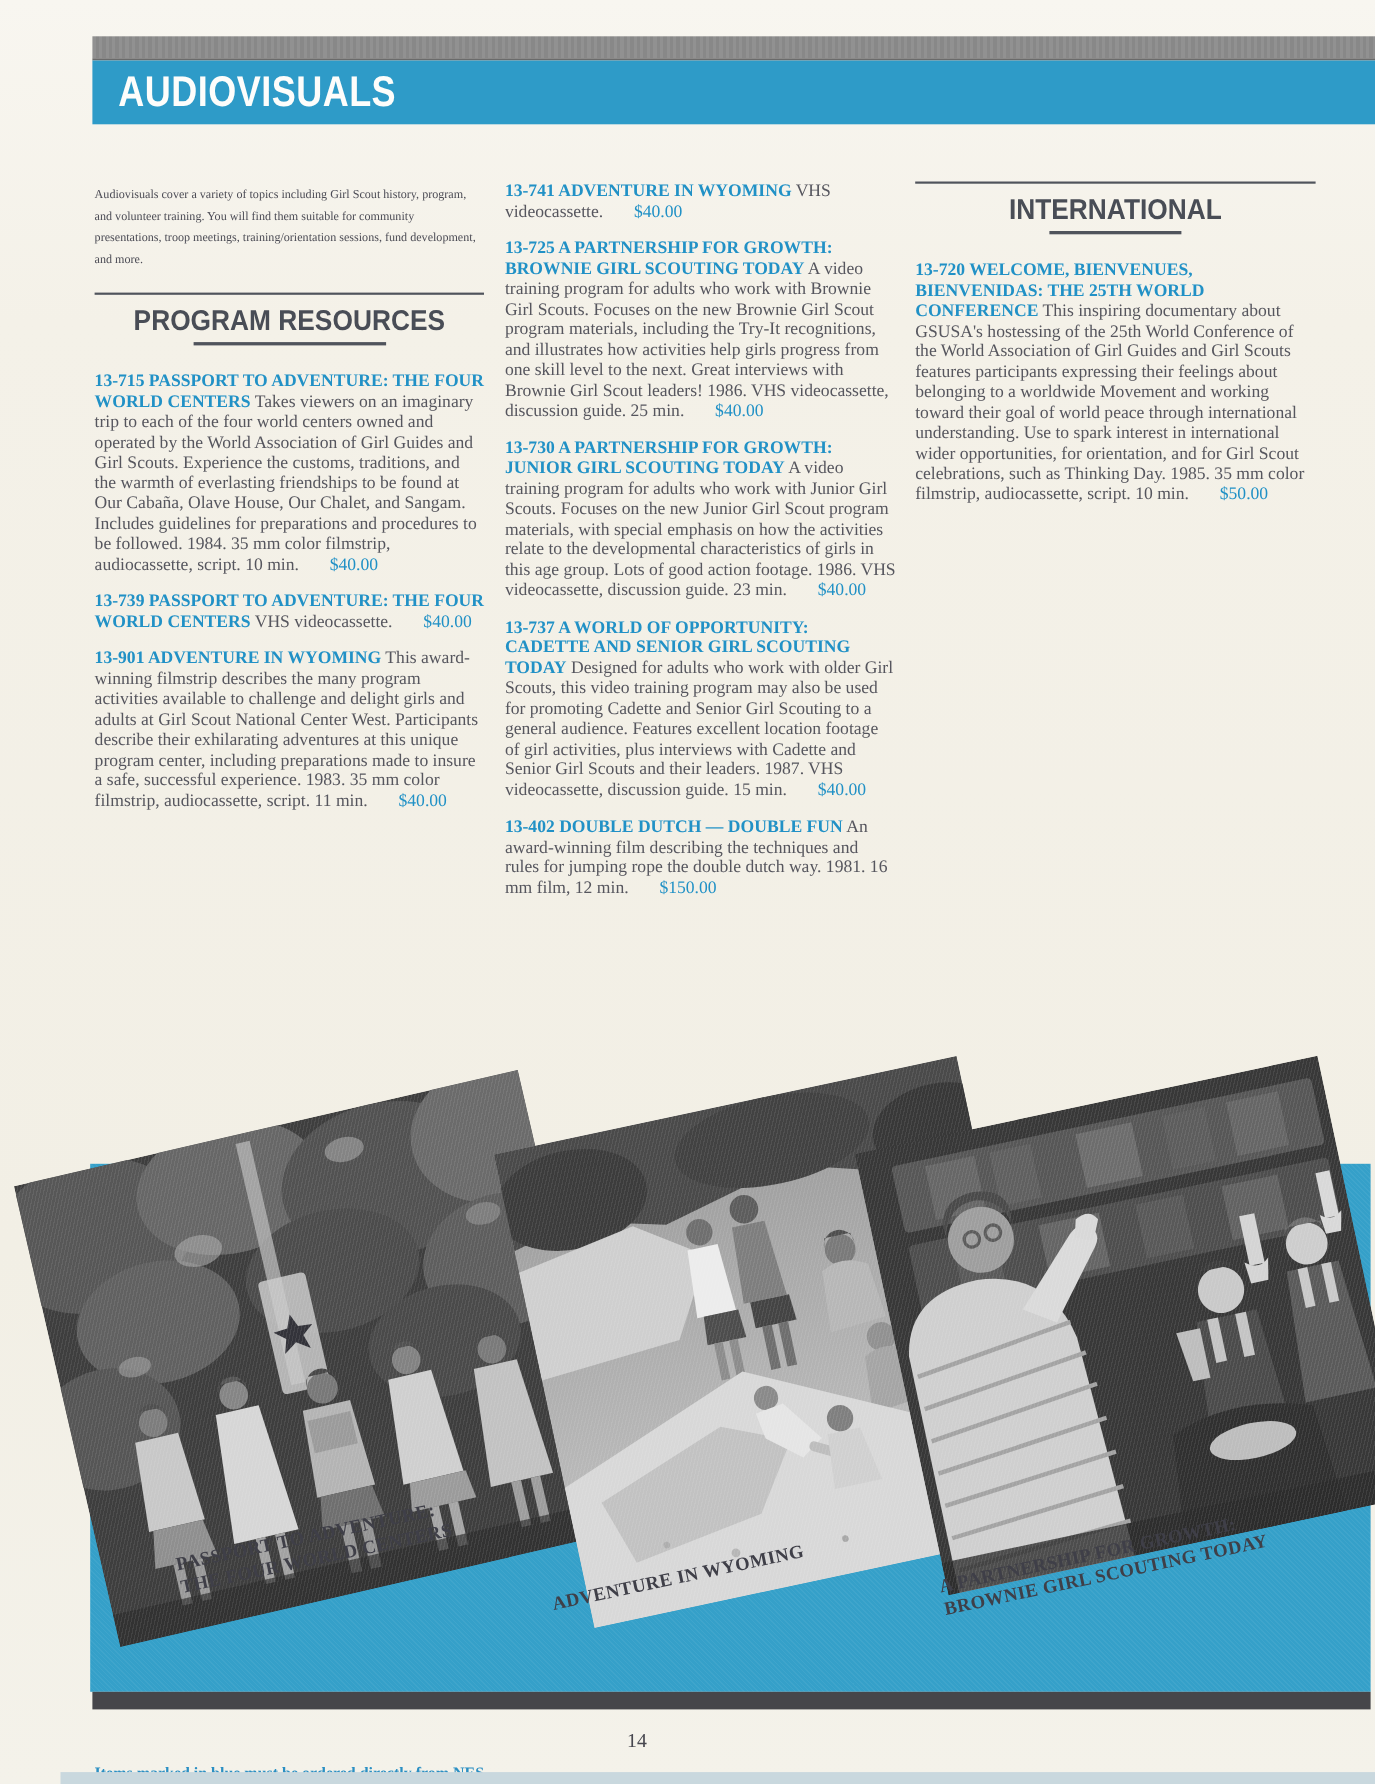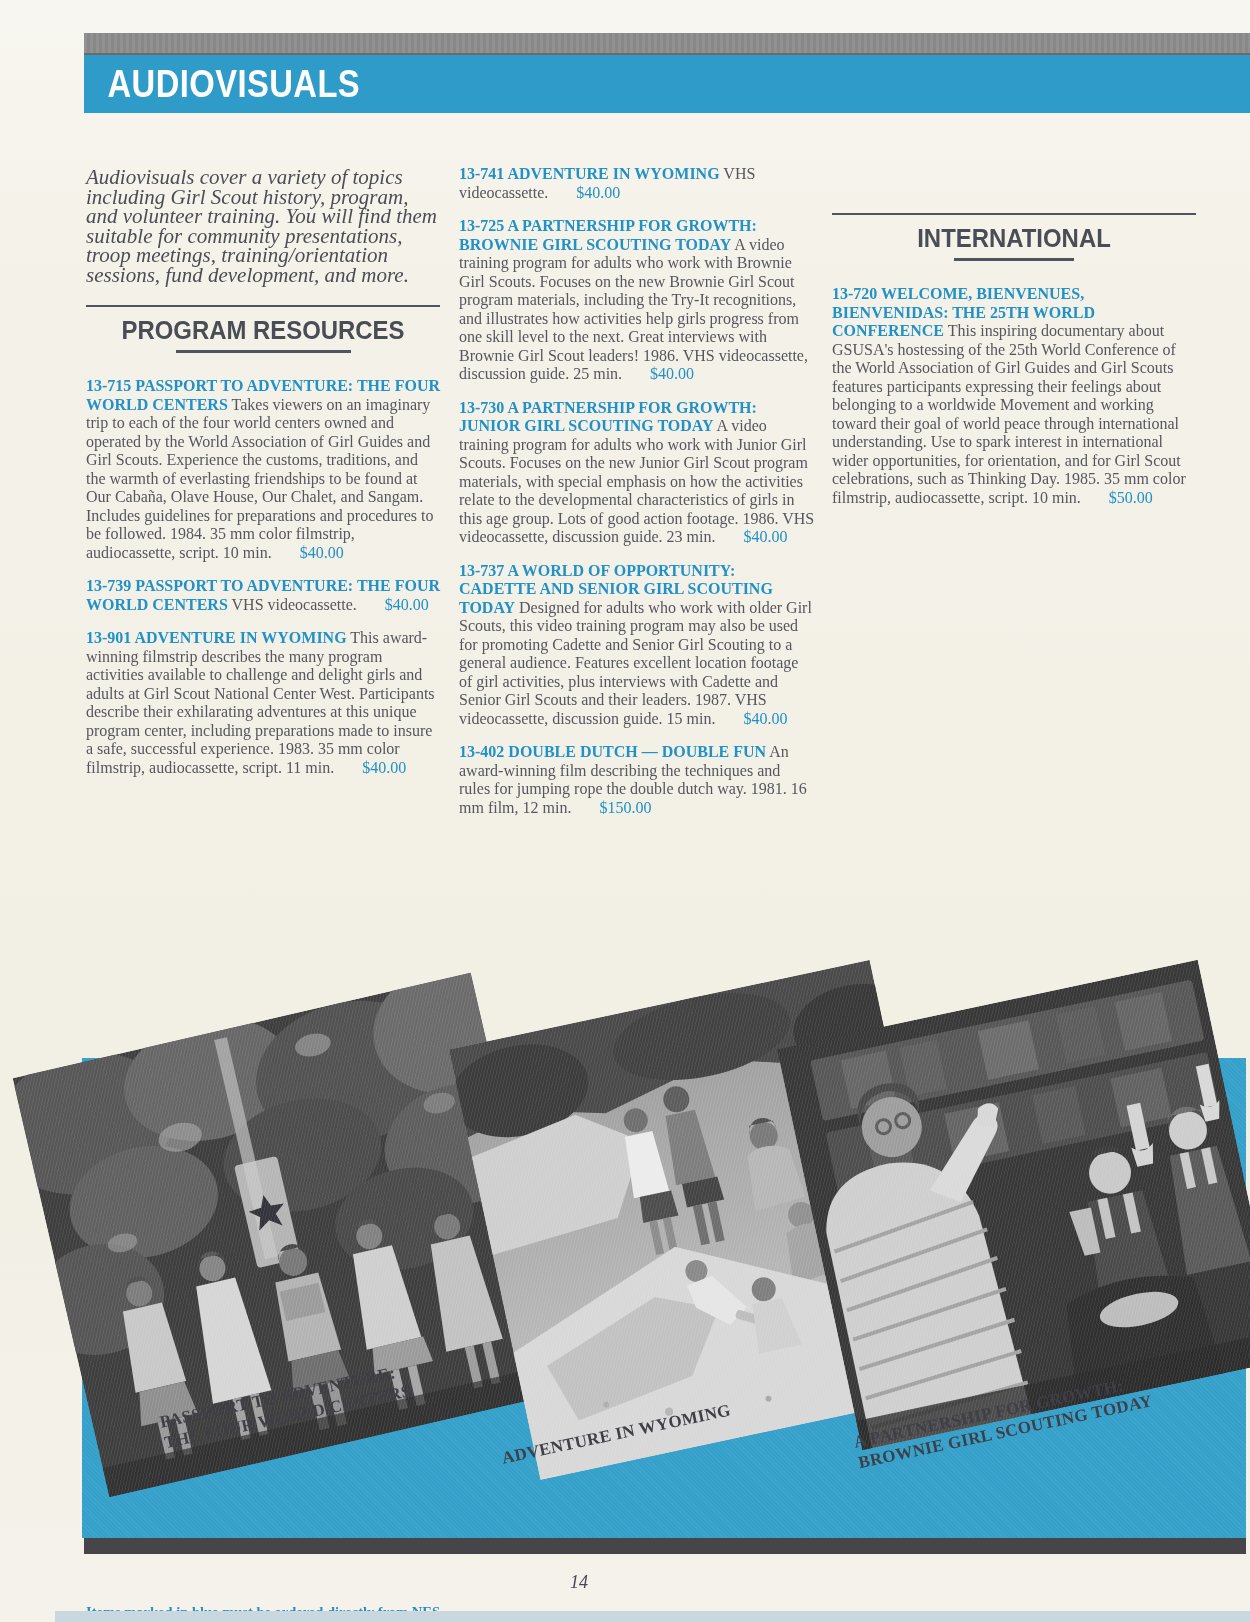--- a/index.html
+++ b/index.html
@@ -13,22 +13,22 @@
     background:repeating-linear-gradient(90deg,#919191 0 3px,#888 3px 6px);
     border-bottom:2px solid #6a6a6a;}
   .bar-blue{position:absolute;left:84px;top:55px;width:1166px;height:58px;background:#2e9bc8;}
   .hdr-title{display:inline-block;color:#fdfdfb;font-family:"Liberation Sans",sans-serif;
     font-weight:bold;font-size:39px;line-height:58px;padding-left:28px;
     transform:scaleX(.84);transform-origin:left center;letter-spacing:.5px;}
   
   .col{position:absolute;font-size:16px;line-height:18.5px;}
   .col1{left:86px;top:168px;width:354px;}
   .col2{left:459px;top:165px;width:356px;}
-  .col3{left:832px;top:165px;width:364px;margin-top:48px;}
-  .intro{font-style:italic;font-size:21px;line-height:19.5px;color:#4c4c55;margin:0 0 20px 0;}
+  .col3{left:832px;top:165px;width:364px;}
+  .intro{font-size:11px;line-height:19.5px;color:#4c4c55;margin:0 0 20px 0;}
   .section-head{margin:0 0 24px 0;}
   .section-head .rule{height:2px;background:#50545c;margin-bottom:9px;}
   .section-head h2{margin:0;text-align:center;font-family:"Liberation Sans",sans-serif;
     font-weight:bold;font-size:26px;line-height:28px;color:#494d56;letter-spacing:0;
     transform:scaleX(.92);}
   .section-head .underline{height:3px;background:#50545c;width:175px;margin:6px auto 0 auto;}
   .col3 .section-head .underline{width:120px;}
   .listing{margin:0 0 15px 0;}
   .lt{font-weight:bold;color:#2191c6;}
   .ld{color:#56565e;}
@@ -47,21 +47,21 @@
   .photo3{left:815px;top:1000px;width:430px;height:410px;transform:rotate(-12deg);}
   .caption{position:absolute;transform:rotate(-12deg);transform-origin:left top;
     font-weight:bold;font-size:17px;line-height:21px;color:#3f3f48;letter-spacing:.4px;white-space:nowrap;}
   .cap1{left:158px;top:1412px;}
   .cap2{left:500px;top:1448px;}
   .cap3{left:852px;top:1432px;}
   
   .footer-note{position:absolute;left:86px;top:1560px;font-weight:bold;font-size:14.5px;
     line-height:17px;color:#2b8fc3;margin-top:44px;}
   .page-number{position:absolute;left:0;top:1572px;width:1158px;text-align:center;
-    font-size:18px;color:#47474f;font-style:italic;}
+    font-size:18px;color:#47474f;}
   .bottom-strip{position:absolute;left:55px;top:1611px;width:1195px;height:11px;background:#c9d8de;}
 </style>
 </head>
 <body>
 
 <div class="page">
 
   <div class="bar-gray"></div>
   <div class="bar-blue">
     <span class="hdr-title">AUDIOVISUALS</span>

